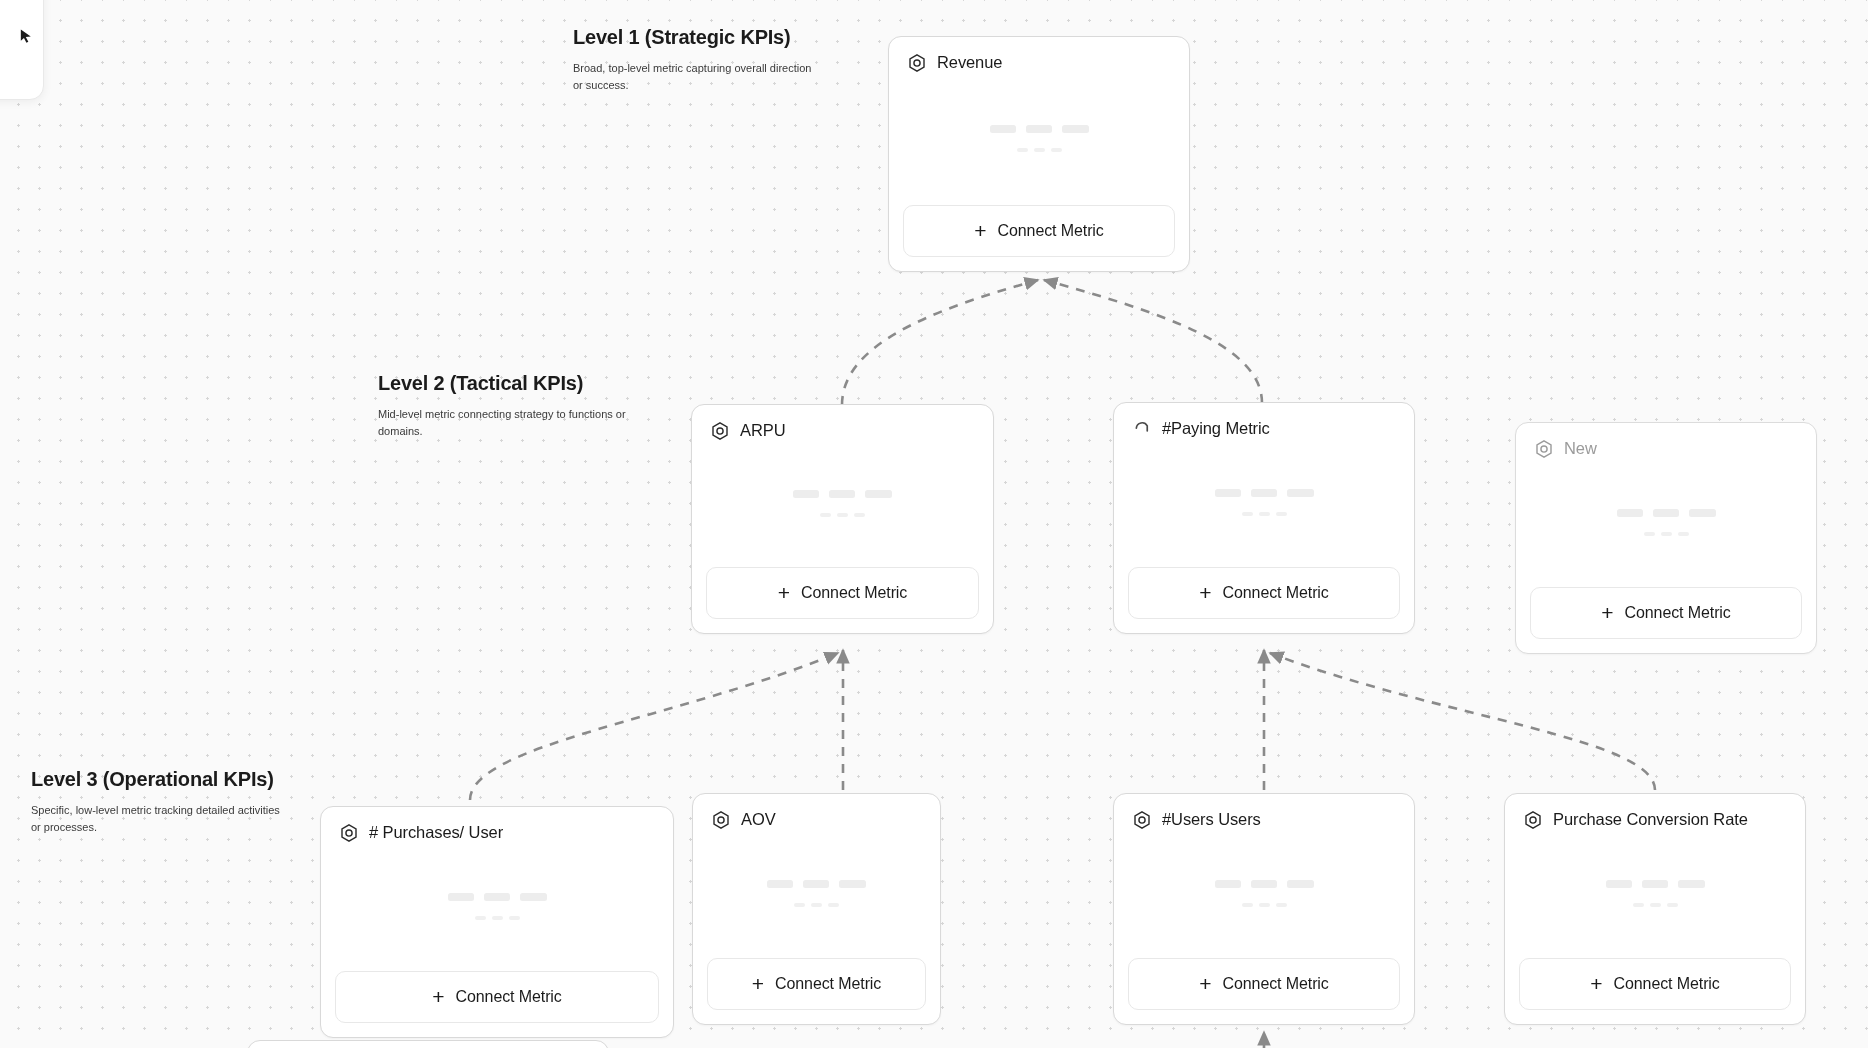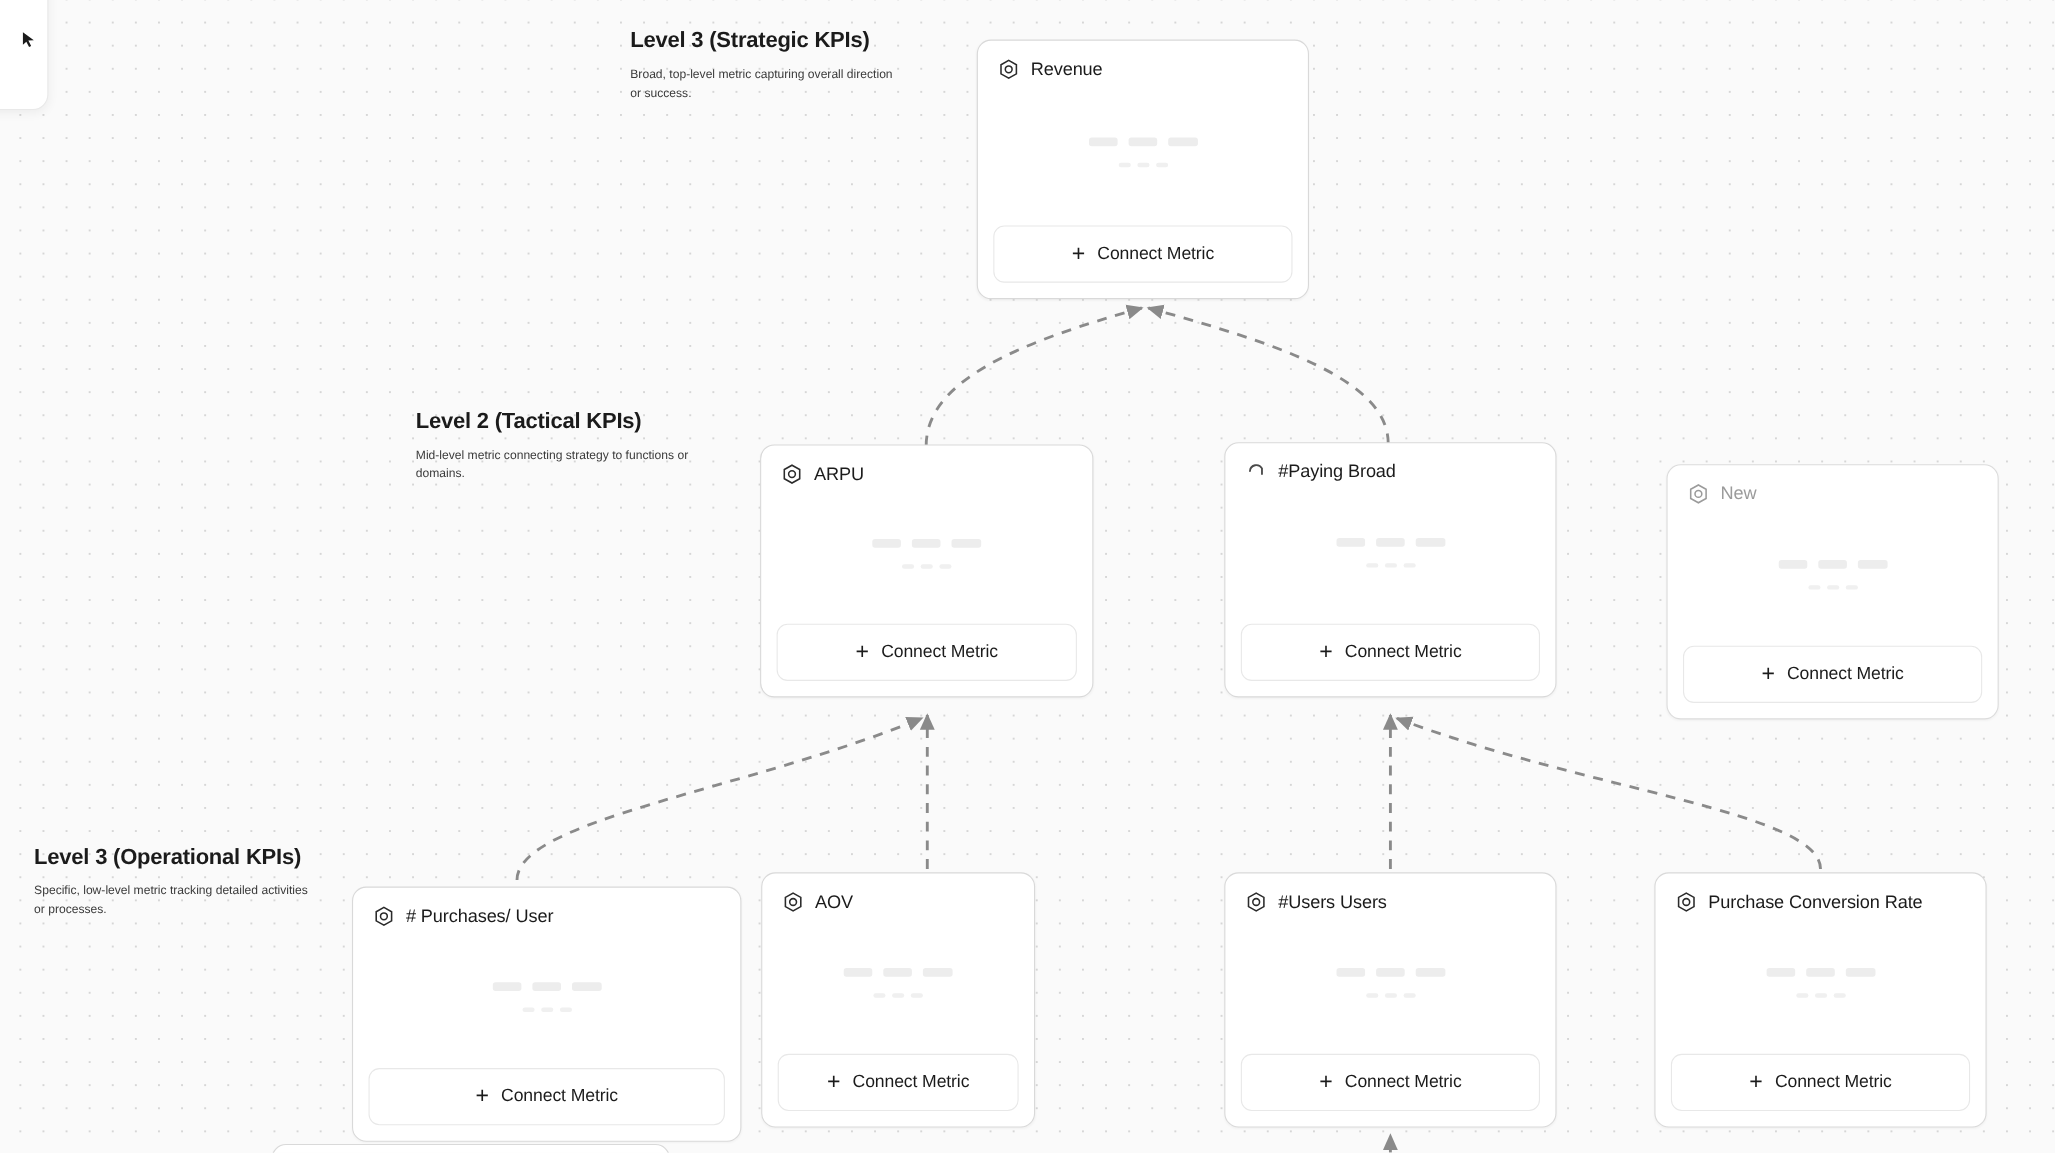--- a/index.html
+++ b/index.html
@@ -48,21 +48,21 @@
     position: absolute;
     background: #ffffff;
     border: 1px solid #d9d9d9;
     border-radius: 13px;
     display: flex; flex-direction: column;
     box-shadow: 0 1px 2px rgba(0,0,0,0.035);
     z-index: 5;
   }
   .card.dim { border-color: #dcdcdc; }
   .card-head {
-    display: flex; align-items: center; gap: 10px;
+    display: flex; gap: 10px;
     padding: 16px 18px 0 18px;
   }
   .card-icon { width: 20px; height: 20px; flex: 0 0 20px; display: block; }
   .card-title {
     font-size: 16.5px; font-weight: 500; color: #1b1b1b;
     letter-spacing: -0.1px; white-space: nowrap;
   }
   .card.dim .card-title { color: #9b9b9b; }
   .card-body {
     flex: 1 1 auto;
@@ -134,21 +134,21 @@
 
   <div class="corner-panel">
     <span>
       <svg width="17" height="17" viewBox="0 0 24 24" fill="#1b1b1b">
         <path d="M4 2 L18 12 L11 12.6 L14.6 19.4 L11.9 20.8 L8.4 14.1 L4 18 Z"></path>
       </svg>
     </span>
   </div>
 
   <div class="level-label" style="left:573px; top:26px;">
-    <div class="level-title">Level 3 (Strategic KPIs)</div>
+    <div class="level-title">Level 1 (Strategic KPIs)</div>
     <div class="level-desc">Broad, top-level metric capturing overall direction or success.</div>
   </div>
 
   <div class="level-label" style="left:378px; top:372px;">
     <div class="level-title">Level 2 (Tactical KPIs)</div>
     <div class="level-desc">Mid-level metric connecting strategy to functions or domains.</div>
   </div>
 
   <div class="level-label" style="left:31px; top:768px;">
     <div class="level-title">Level 3 (Operational KPIs)</div>
@@ -211,21 +211,21 @@
     </div>
   </div>
 
   <div class="card" style="left:1113px; top:402px; width:302px; height:232px;">
     <div class="card-head">
       <span class="card-icon">
         <svg width="20" height="20" viewBox="0 0 24 24" fill="none" stroke="#4a4a4a" stroke-width="2" stroke-linecap="round">
           <path d="M5.2 11 A 7 7 0 0 1 18.3 8.2 L 18.3 14.4"></path>
         </svg>
       </span>
-      <span class="card-title">#Paying Broad</span>
+      <span class="card-title">#Paying Metric</span>
     </div>
     <div class="card-body">
       <div class="skel-row primary">
         <span class="skel"></span>
         <span class="skel"></span>
         <span class="skel"></span>
       </div>
       <div class="skel-row secondary">
         <span class="skel"></span>
         <span class="skel"></span>

